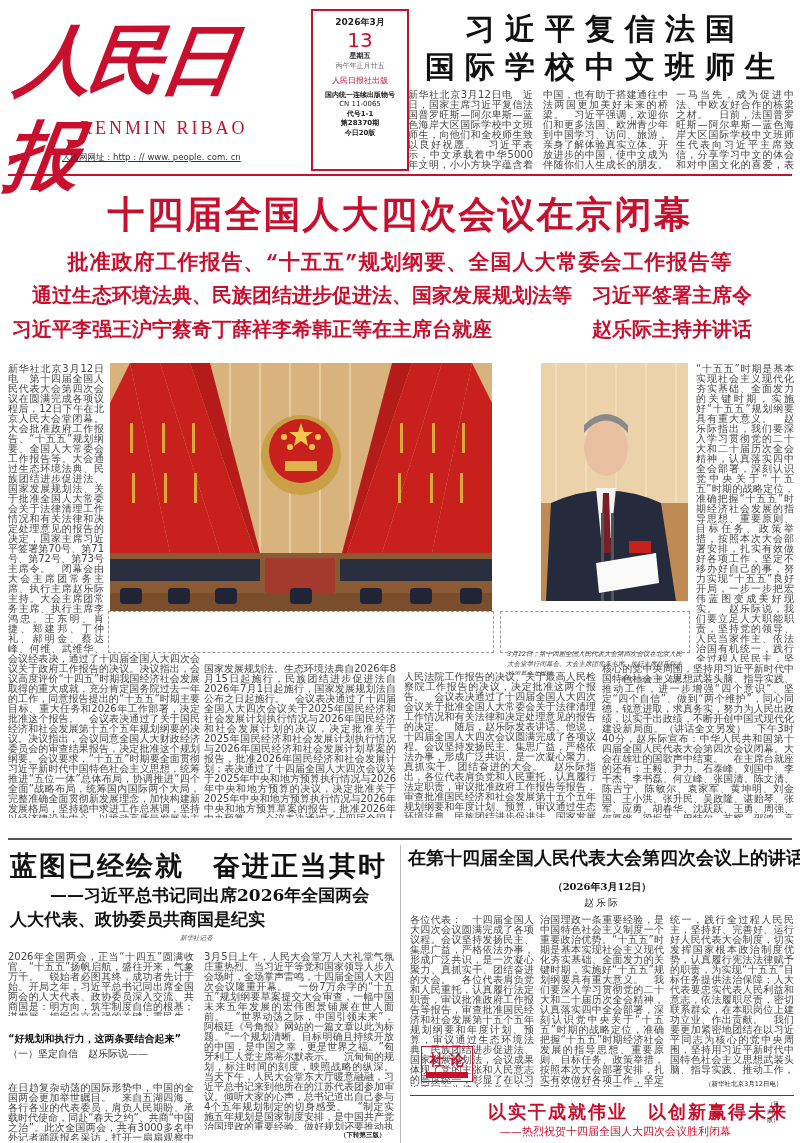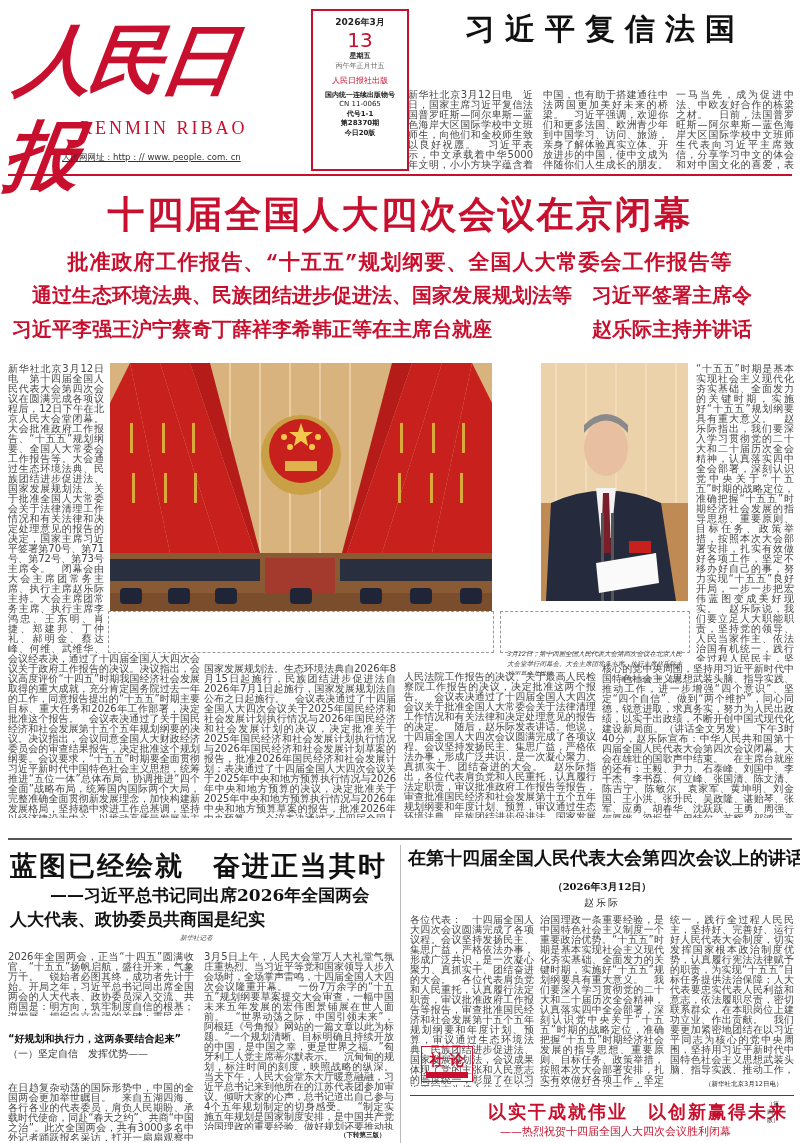--- a/index.html
+++ b/index.html
@@ -43,20 +43,21 @@
   <div class="pub">人民日报社出版</div>
   <div style="font-weight:bold;">国内统一连续出版物号</div>
   <div>CN 11-0065</div>
   <div style="font-weight:bold;">代号1-1</div>
   <div style="font-weight:bold;">第28370期</div>
   <div style="font-weight:bold;">今日20版</div>
 </div>
 
 <div class="abs top-headline">
   <div>习近平复信法国</div>
+  <div>国际学校中文班师生</div>
 </div>
 <div class="abs col-text" style="left:408px;top:90px;width:125px;height:80px;overflow:hidden;">新华社北京3月12日电　近日，国家主席习近平复信法国普罗旺斯—阿尔卑斯—蓝色海岸大区国际学校中文班师生，向他们和全校师生致以良好祝愿。　习近平表示，中文承载着中华5000年文明，小小方块字蕴含着历史大智慧。学习中文不仅有助于了解古老而现代的</div>
 <div class="abs col-text" style="left:543px;top:90px;width:125px;height:80px;overflow:hidden;">中国，也有助于搭建通往中法两国更加美好未来的桥梁。　习近平强调，欢迎你们和更多法国、欧洲青少年到中国学习、访问、旅游，亲身了解体验真实立体、开放进步的中国，使中文成为伴随你们人生成长的朋友。　习近平指出，今年是中国农历马年。马寓意着奋韧、勇气和进取。希望同学们</div>
 <div class="abs col-text" style="left:676px;top:90px;width:118px;height:80px;overflow:hidden;">一马当先，成为促进中法、中欧友好合作的栋梁之材。　日前，法国普罗旺斯—阿尔卑斯—蓝色海岸大区国际学校中文班师生代表向习近平主席致信，分享学习中文的体会和对中国文化的喜爱，表达增进中法青少年交流、深化中法传统友谊的积极意愿。</div>
 
 <div class="abs hr-red" style="left:8px;top:174px;width:784px;"></div>
 
 <div class="abs main-hl">十四届全国人大四次会议在京闭幕</div>
 <div class="abs sub-hl" style="left:30px;top:248px;width:740px;text-align:center;letter-spacing:1px;">批准政府工作报告、“十五五”规划纲要、全国人大常委会工作报告等</div>
 <div class="abs sub-hl" style="left:32px;top:282px;font-size:20px;">通过生态环境法典、民族团结进步促进法、国家发展规划法等</div>
@@ -168,21 +169,21 @@
 <div class="abs col-text" style="left:602px;top:664px;width:192px;height:154px;overflow:hidden;">核心的党中央周围，坚持用习近平新时代中国特色社会主义思想武装头脑、指导实践、推动工作，进一步增强“四个意识”、坚定“四个自信”、做到“两个维护”，同心同德，锐意进取，求真务实，努力为人民出政绩，以实干出政绩，不断开创中国式现代化建设新局面。（讲话全文另发）　下午3时40分，赵乐际宣布：中华人民共和国第十四届全国人民代表大会第四次会议闭幕。大会在雄壮的国歌声中结束。　在主席台就座的还有：王毅、尹力、石泰峰、刘国中、李干杰、李书磊、何立峰、张国清、陈文清、陈吉宁、陈敏尔、袁家军、黄坤明、刘金国、王小洪、张升民、吴政隆、谌贻琴、张军、应勇、胡春华、沈跃跃、王勇、周强、何厚铧、梁振英、巴特尔、苏辉、邵鸿、高云龙、穆虹、咸辉、王东峰、姜信治、蒋作君、何报翔、王光谦、秦博勇、朱永新、杨震等。　中央和国家机关有关部门、解放军有关单位和武警部队、各人民团体有关负责人列席或旁听了大会。　外国驻华使节旁听了大会。</div>
 
 <div class="abs" style="left:8px;top:838px;width:784px;height:1.5px;background:#555;"></div>
 
 <div class="abs sec-hl" style="left:10px;top:848px;width:380px;font-size:27px;letter-spacing:2px;white-space:nowrap;">蓝图已经绘就　奋进正当其时</div>
 <div class="abs sec-hl serif" style="left:50px;top:884px;font-size:17px;white-space:nowrap;">——习近平总书记同出席2026年全国两会</div>
 <div class="abs sec-hl serif" style="left:10px;top:908px;font-size:17px;white-space:nowrap;">人大代表、政协委员共商国是纪实</div>
 <div class="abs" style="left:180px;top:934px;font-size:6.5px;color:#555;font-style:italic;">新华社记者</div>
 
 <div class="abs col-text" style="left:8px;top:952px;width:186px;height:64px;overflow:hidden;">2026年全国两会，正当“十四五”圆满收官、“十五五”扬帆启航，盛往开来，气象万千。　锐始者必图其终，成功者先计于始。开局之年，习近平总书记同出席全国两会的人大代表、政协委员深入交流、共商国是：明方向，筑牢制度自信的根基；谋发展，把握自立自强的关键；重民生，描绘人民幸福的图景；守初心，树立和践行正确政绩观；再出发，凝聚团结奋进的力量。　回望来路，展望前程，我们无比豪迈自信——　“中国的昨天已经写在人类的史册上，中国的今天正在亿万人民手中创造，中国的明天必将更加美好。”</div>
-<div class="abs serif" style="left:8px;top:1047px;font-size:10px;color:#333;">（一）坚定自信　发挥优势——</div>
+<div class="abs serif" style="left:8px;top:1047px;font-size:10px;color:#333;">（一）坚定自信　赵乐际说——</div>
 <div class="abs sec-hl" style="left:8px;top:1032px;font-size:10px;white-space:nowrap;">“好规划和执行力，这两条要结合起来”</div>
 <div class="abs col-text" style="left:8px;top:1083px;width:186px;height:58px;overflow:hidden;">在日趋复杂动荡的国际形势中，中国的全国两会更加举世瞩目。　来自五湖四海、各行各业的代表委员，肩负人民期盼、承载时代使命，同赴“春天之约”、共商“中国之治”。此次全国两会，共有3000多名中外记者踊跃报名采访，打开一扇扇观察中国的窗口。</div>
 
 <div class="abs col-text" style="left:204px;top:952px;width:190px;height:178px;overflow:hidden;">3月5日上午，人民大会堂万人大礼堂气氛庄重热烈。当习近平等党和国家领导人步入会场时，全场掌声雷鸣，十四届全国人大四次会议隆重开幕。　一份7万余字的“十五五”规划纲要草案提交大会审查，一幅中国未来五年发展的宏伟图景铺展在世人面前。　“世界动荡之际，中国引领未来”，阿根廷《号角报》网站的一篇文章以此为标题。“一个规划清晰、目标明确且持续开放的中国，是中国之幸，更是世界之福。”匈牙利工人党主席蒂尔默表示。　沉甸甸的规划，标注时间的刻度，映照战略的纵深。　当天下午，人民大会堂东大厅暖意融融，习近平总书记来到他所在的江苏代表团参加审议。倾听大家的心声，总书记道出自己参与4个五年规划制定的切身感受。　“制定实施五年规划是国家制度安排，是中国共产党治国理政的重要经验。做好规划还要推动执行。好规划和执行力，这两条要结合起来。我到中央工作以后，参与了‘十二五’到‘十五五’规划的制定，深有体会。规划的过程，也是发扬全过程人民民主的过程。”　历史大潮浩浩汤汤，时代发展的规律，往往是积小胜为大胜，在量变积累中实现质变。</div>
 <div class="abs" style="left:340px;top:1131px;font-size:6.5px;color:#222;font-weight:bold;">（下转第三版）</div>
 
 <div class="abs vline" style="left:400px;top:845px;height:298px;"></div>
 
 <div class="abs sec-hl serif" style="left:408px;top:846px;width:388px;text-align:center;font-size:18px;white-space:nowrap;">在第十四届全国人民代表大会第四次会议上的讲话</div>
 <div class="abs sec-hl serif" style="left:408px;top:880px;width:388px;text-align:center;font-size:10px;">（2026年3月12日）</div>

